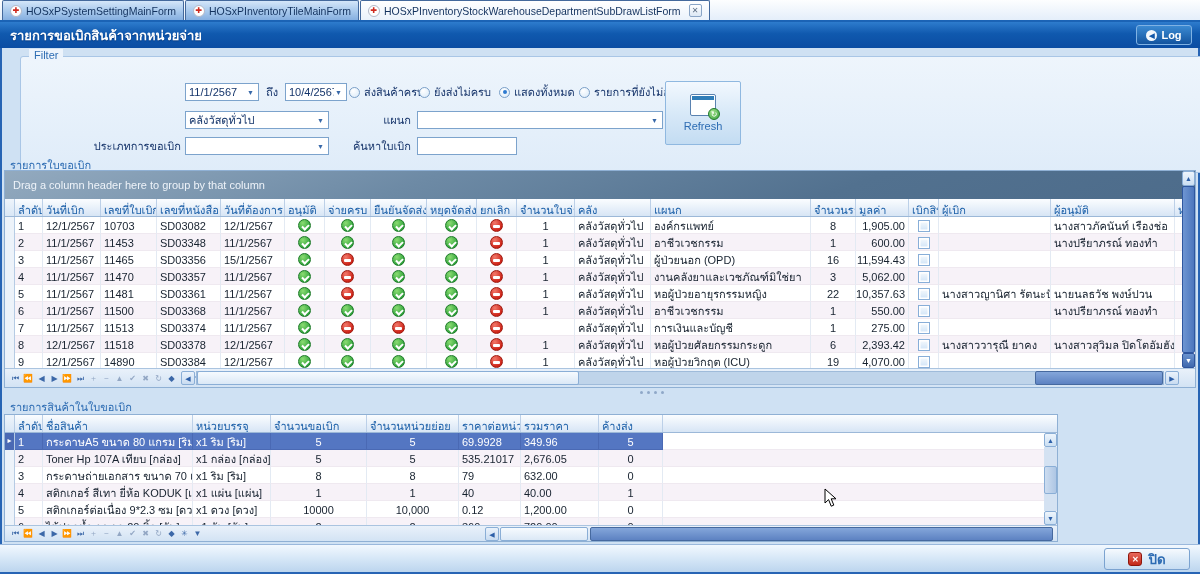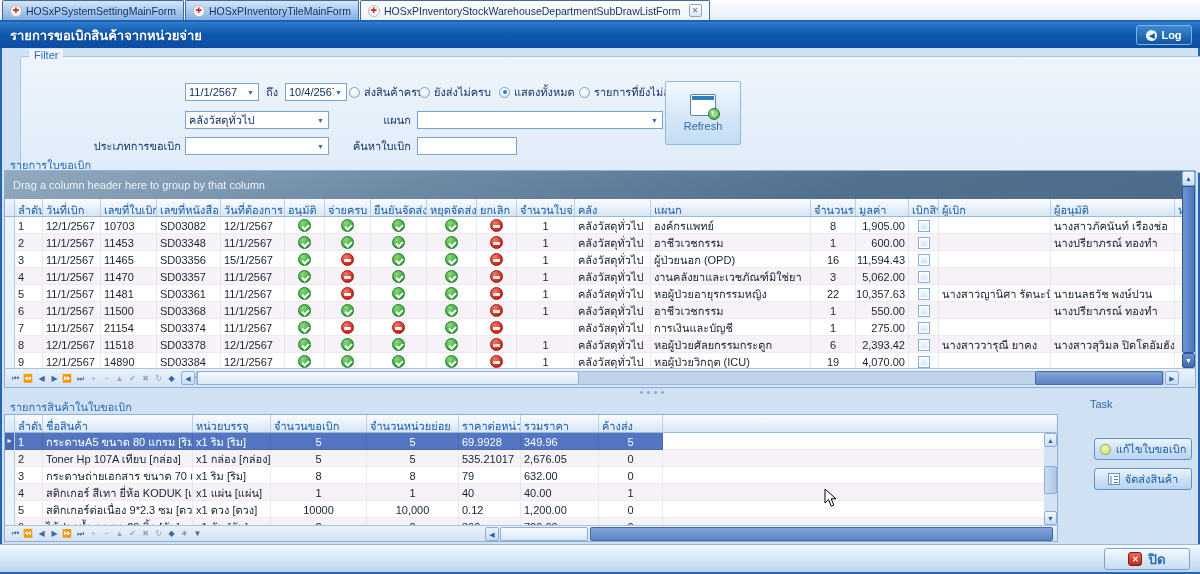--- a/index.html
+++ b/index.html
@@ -467,21 +467,21 @@
             <span class="cb"></span>
           </span>
           <span class="g-cell" style="width: 112px;"></span>
           <span class="g-cell" style="width: 124px;">นางปรียาภรณ์ ทองทำ</span>
           <span class="g-cell" style="flex: 1 1 0px; min-width: 0px; border-right: none;"></span>
         </div>
         <div class="g-row">
           <span class="ind-cell"></span>
           <span class="g-cell" style="width: 28px;">7</span>
           <span class="g-cell" style="width: 58px;">11/1/2567</span>
-          <span class="g-cell" style="width: 56px;">21154</span>
+          <span class="g-cell" style="width: 56px;">11513</span>
           <span class="g-cell" style="width: 64px;">SD03374</span>
           <span class="g-cell" style="width: 64px;">11/1/2567</span>
           <span class="g-cell c" style="width: 40px;">
             <span class="s-icon s-yes"></span>
           </span>
           <span class="g-cell c" style="width: 46px;">
             <span class="s-icon s-no"></span>
           </span>
           <span class="g-cell c" style="width: 56px;">
             <span class="s-icon s-no"></span>
@@ -727,31 +727,20 @@
     </div>
     <div class="vscroll" style="top:18px;bottom:16px;">
       <span class="vs-btn" style="height:14px;">▲</span>
       <span class="vs-track">
           <span class="vs-thumb-sm" style="top:33px;height:28px;"></span>
         </span>
       <span class="vs-btn" style="height:14px;">▼</span>
     </div>
   </div>
 
-  <div class="task-panel">
-    <span class="task-title">Task</span>
-    <button class="task-btn" style="top:42px;">
-      <span class="tb1-ico"></span>
-      <span>แก้ไขใบขอเบิก</span>
-    </button>
-    <button class="task-btn" style="top:72px;">
-      <span class="tb2-ico"></span>
-      <span>จัดส่งสินค้า</span>
-    </button>
-  </div>
 
   <div class="bottombar">
     <button class="close-btn">
       <span class="close-ico">✕</span>
       <span>ปิด</span>
     </button>
   </div>
 
   <svg class="cursor" viewBox="0 0 13 20">
     <path d="M1 1 L1 15 L4.6 11.6 L7.2 18.2 L9.8 17.1 L7.2 10.8 L12 10.8 Z" fill="#fff" stroke="#000" stroke-width="1"></path>

